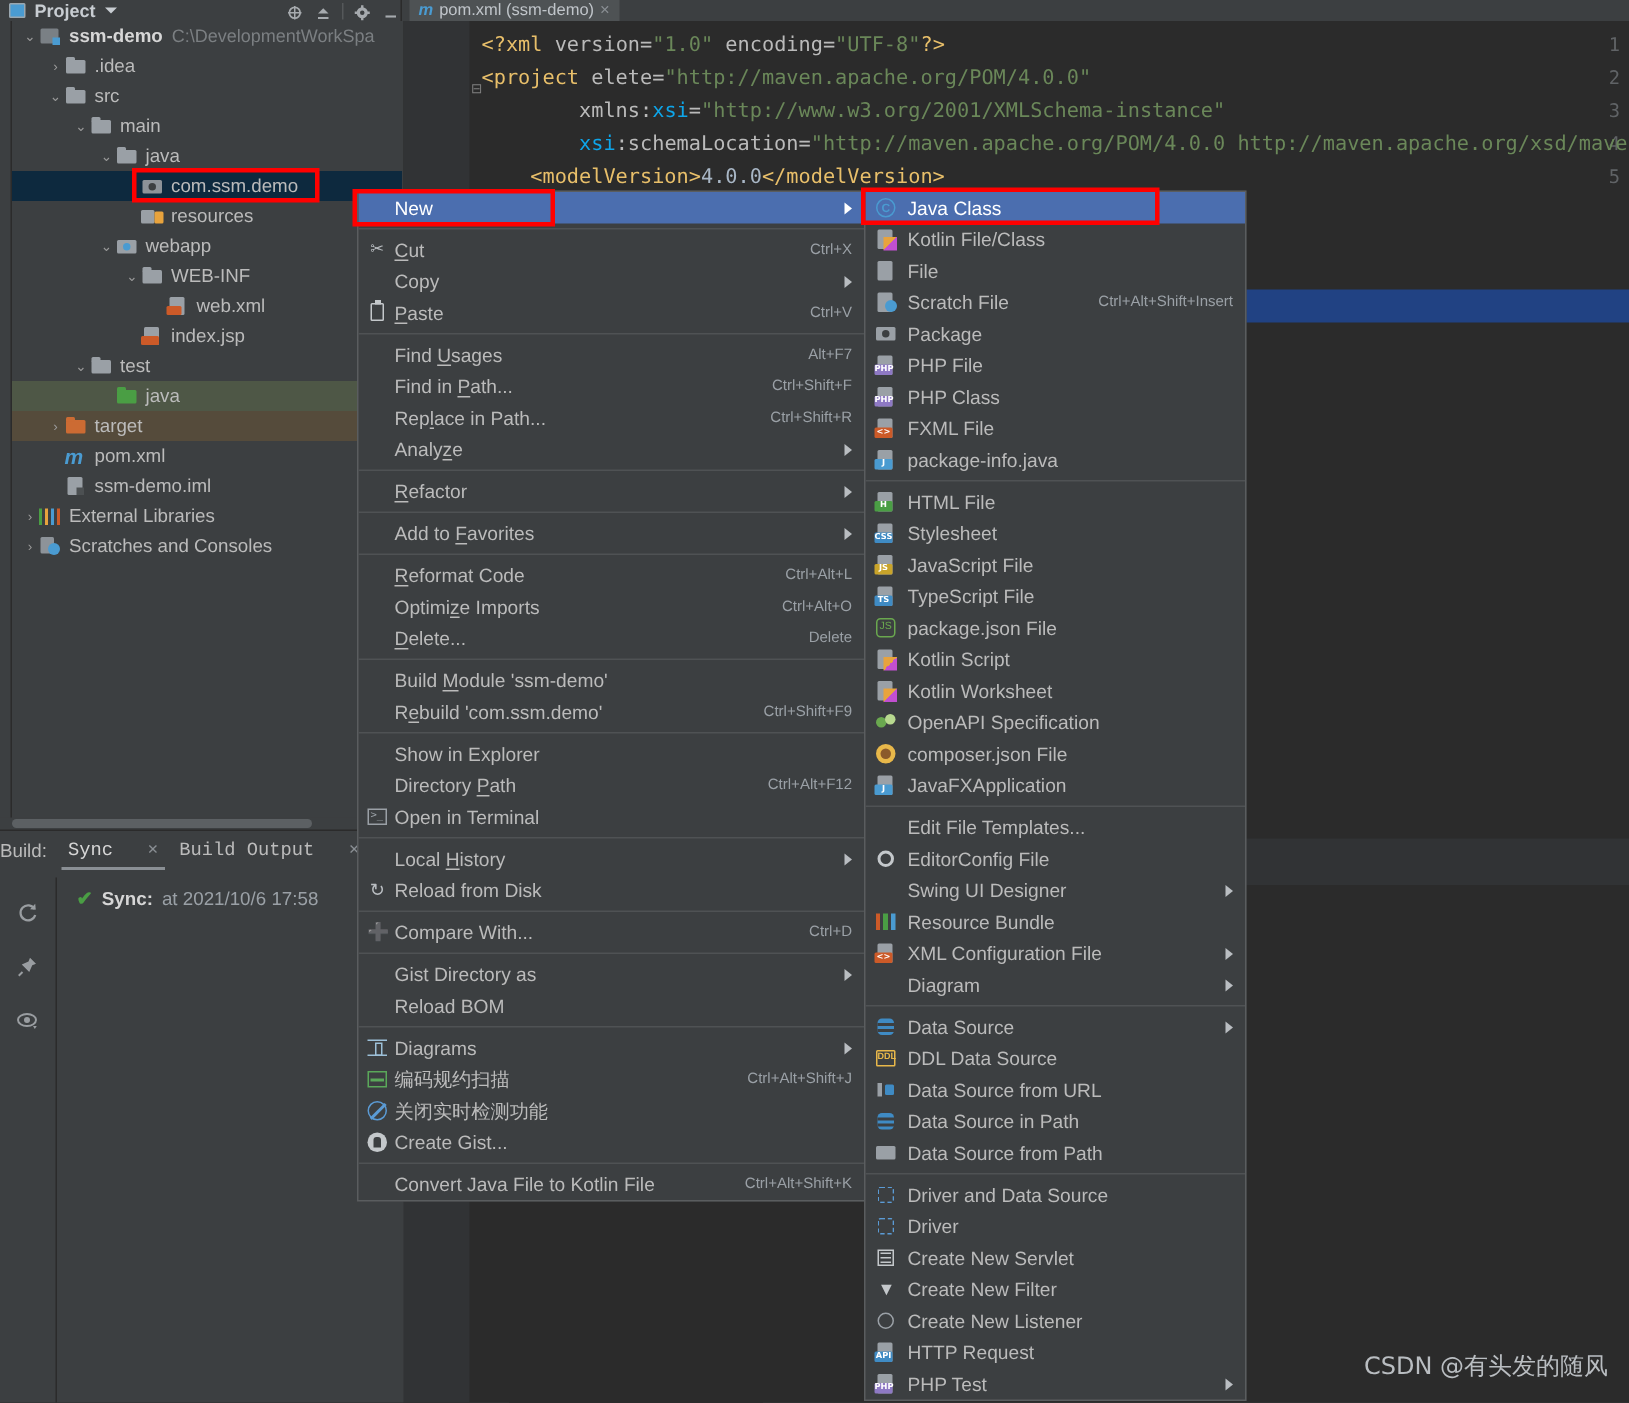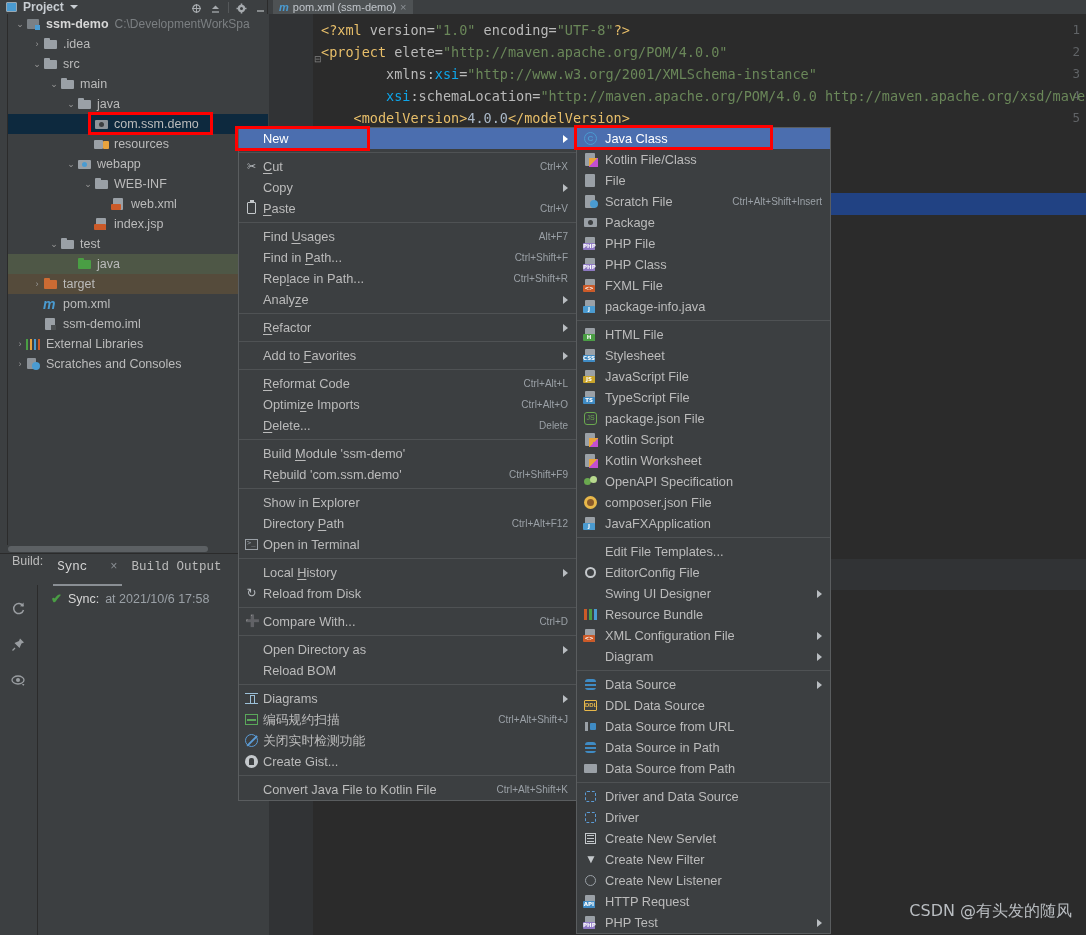--- a/index.html
+++ b/index.html
@@ -87,35 +87,35 @@
               white-space:pre; }
   .cd-tag{ color:#e8bf6a; } .cd-attr{ color:#bababa; } .cd-str{ color:#6a8759; }
   .cd-ns{ color:#0ea5e9; } .cd-txt{ color:#a9b7c6; }
   #fold{ position:absolute; left:45px; top:40px; width:9px;height:9px; color:#808080; font-size:9px;}
   #editor-sel{ position:absolute; left:0; top:179px; width:817px; height:22px; background:#214283; }
   #editor-shade{ position:absolute; left:0; top:545px; width:817px; height:31px; background:#313335; }
 
   
   #build{ position:absolute; left:0; top:553px; width:269px; height:382px; background:#3c3f41;
           border-top:1px solid #2b2b2b; }
-  #build-tabs{ height:26px; display:flex; gap:14px; padding-left:12px; font-size:12.5px;}
+  #build-tabs{ height:26px; display:flex; align-items:center; gap:14px; padding-left:0; font-size:12.5px;}
   #build-tabs .bt{ display:flex; align-items:center; gap:23px; color:#bbbbbb;font-family:Liberation Mono, monospace; }
   #build-tabs .bt.active{ color:#d6d6d6; position:relative; }
   #build-tabs .bt.active::after{ content:""; position:absolute; left:-4px; right:-4px; bottom:-6px;
                                  height:2px; background:#8a8f94;}
   #build-tabs .xx{ color:#8a8f94; font-size:12px;}
   #build-side{ position:absolute; left:0; top:31px; width:38px; height:351px;
                border-right:1px solid #2b2b2b; display:flex;flex-direction:column;
                align-items:center; gap:18px; padding-top:14px;}
   .bsi{ width:18px;height:18px;opacity:.75; display:flex;align-items:center;justify-content:center;
         color:#bbbbbb; font-size:15px;}
   #build-body{ position:absolute; left:39px; top:31px; width:230px; height:351px; padding:6px 0 0 12px; }
   #sync-row{ display:flex; align-items:center; gap:6px; font-size:12.5px; }
   #sync-row .chk{ color:#4a9e44; font-size:13px; font-weight:bold;}
-  #sync-row .sl{ color:#d6d6d6; font-weight:normal;}
+  #sync-row .sl{ color:#d6d6d6; font-weight:bold;}
   #sync-row .st{ color:#9aa0a6;}
 
   
   #ctx{
     position:absolute; left:238px; top:127px; width:339px;
     background:#3c3f41; border:1px solid #5a5d5f; z-index:40;
     padding:0; font-size:12.8px;
   }
   .mi{ height:21px; display:flex; align-items:center; position:relative; padding-left:24px; padding-right:8px;
        color:#bbbbbb; white-space:nowrap;}
@@ -526,21 +526,21 @@
     <div class="sep"></div>
     <div class="mi">
       <span class="mic">
         <span class="ic-cmp">➕</span>
       </span>
       <span class="mtxt">Compare With...</span>
       <span class="msc">Ctrl+D</span>
     </div>
     <div class="sep"></div>
     <div class="mi">
-      <span class="mtxt">Open Directory as</span>
+      <span class="mtxt">Gist Directory as</span>
       <span class="sub"></span>
     </div>
     <div class="mi">
       <span class="mtxt">Reload BOM</span>
     </div>
     <div class="sep"></div>
     <div class="mi">
       <span class="mic">
         <span class="ic-diag"></span>
       </span>

